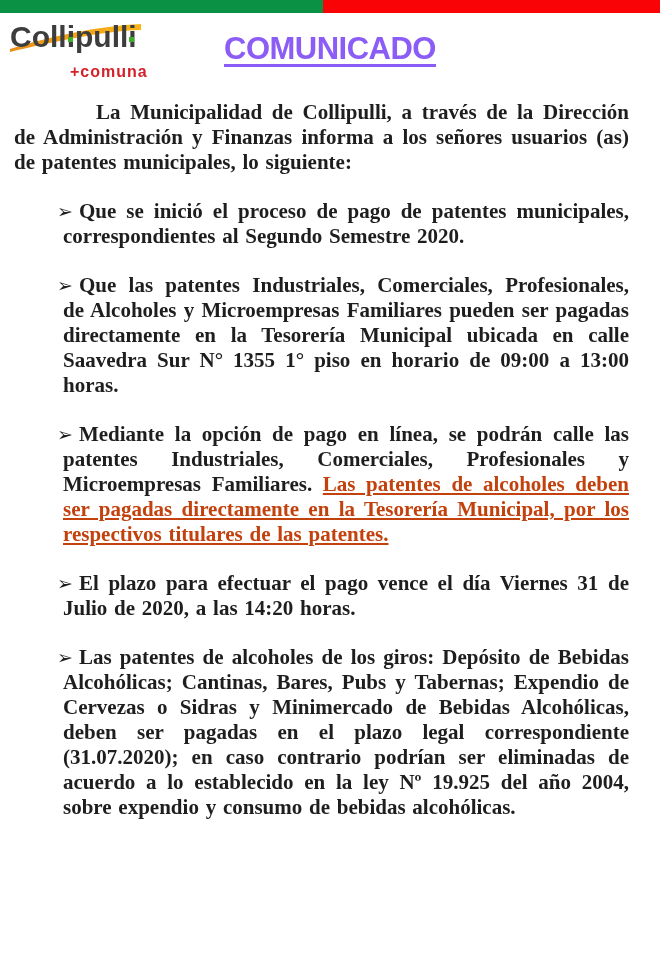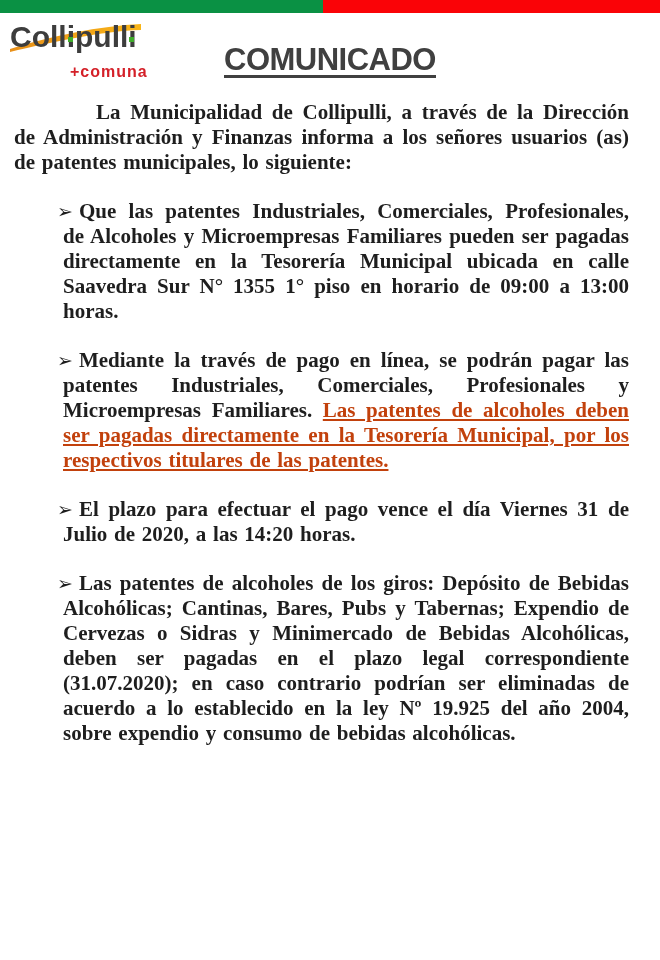--- a/index.html
+++ b/index.html
@@ -23,23 +23,23 @@
   }
   .logo-dot{position:absolute;width:5px;height:5px;background:#3fae2a;}
   .logo-dot.d1{left:60px;top:18px;}
   .logo-dot.d2{left:121px;top:18px;}
   .logo-tagline{
     position:absolute;left:62px;top:44px;
     font-family:"Liberation Sans","DejaVu Sans",sans-serif;
     font-weight:700;font-size:16px;color:#d42028;letter-spacing:1px;
   }
   .title{
-    text-align:center;padding-top:29px;
+    text-align:center;padding-top:18px;
     font-family:"Liberation Sans","DejaVu Sans",sans-serif;
-    font-weight:700;font-size:31px;letter-spacing:-0.5px;color:#404040;
+    font-weight:700;font-size:31px;letter-spacing:-0.5px;color:#8b5cf6;
     text-decoration:underline;text-decoration-thickness:3px;text-underline-offset:5px;
   }
   
   .content{padding:0 31px 0 14px;font-weight:700;font-size:21px;line-height:25px;text-align:justify;word-spacing:1.5px;}
   .content p{margin:0 0 24px 0;}
   p.intro{text-indent:82px;}
   p.bullet{padding-left:49px;}
   .marker{position:relative;left:-6px;font-family:"DejaVu Sans",sans-serif;font-weight:400;font-size:19px;}
   .link{color:#1f6cbf;text-decoration:underline;cursor:pointer;}
   .red-alert{color:#c2410c;text-decoration:underline;}
@@ -70,24 +70,25 @@
       <div class="logo-dot d2"></div>
       <div class="logo-tagline">+comuna</div>
     </div>
     <div class="title">COMUNICADO</div>
   </div>
 
   <div class="content">
 
     <p class="intro">La Municipalidad de Collipulli, a través de la Dirección de Administración y Finanzas informa a los señores usuarios (as) de patentes municipales, lo siguiente:</p>
 
+    <p class="bullet"><span class="marker">➢</span><span>Que se inició el proceso de pago de patentes municipales, correspondientes al Segundo Semestre 2020.</span></p>
 
     <p class="bullet"><span class="marker">➢</span><span>Que las patentes Industriales, Comerciales, Profesionales, de Alcoholes y Microempresas Familiares pueden ser pagadas directamente en la Tesorería Municipal ubicada en calle Saavedra Sur N° 1355 1° piso en horario de 09:00 a 13:00 horas.</span></p>
 
 
-    <p class="bullet"><span class="marker">➢</span><span>Mediante la través de pago en línea, se podrán pagar las patentes Industriales, Comerciales, Profesionales y Microempresas Familiares. </span><span class="red-alert">Las patentes de alcoholes deben ser pagadas directamente en la Tesorería Municipal, por los respectivos titulares de las patentes.</span></p>
+    <p class="bullet"><span class="marker">➢</span><span>Mediante la opción de pago en línea, se podrán calle las patentes Industriales, Comerciales, Profesionales y Microempresas Familiares. </span><span class="red-alert">Las patentes de alcoholes deben ser pagadas directamente en la Tesorería Municipal, por los respectivos titulares de las patentes.</span></p>
 
     <p class="bullet"><span class="marker">➢</span><span>El plazo para efectuar el pago vence el día Viernes 31 de Julio de 2020, a las 14:20 horas.</span></p>
 
     <p class="bullet"><span class="marker">➢</span><span>Las patentes de alcoholes de los giros: Depósito de Bebidas Alcohólicas; Cantinas, Bares, Pubs y Tabernas; Expendio de Cervezas o Sidras y Minimercado de Bebidas Alcohólicas, deben ser pagadas en el plazo legal correspondiente (31.07.2020); en caso contrario podrían ser eliminadas de acuerdo a lo establecido en la ley Nº 19.925 del año 2004, sobre expendio y consumo de bebidas alcohólicas.</span></p>
 
   </div>
 </div>
 
 </body></html>

